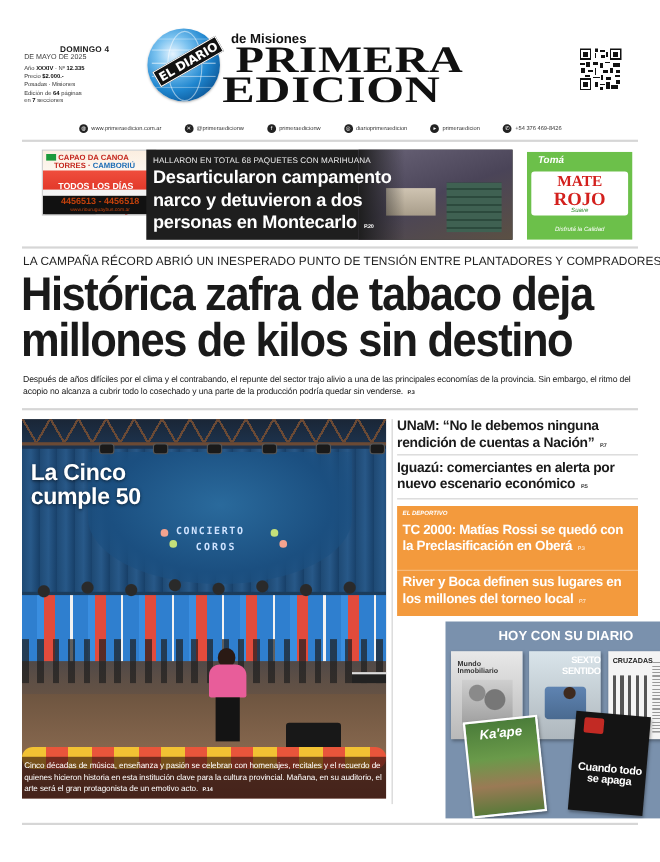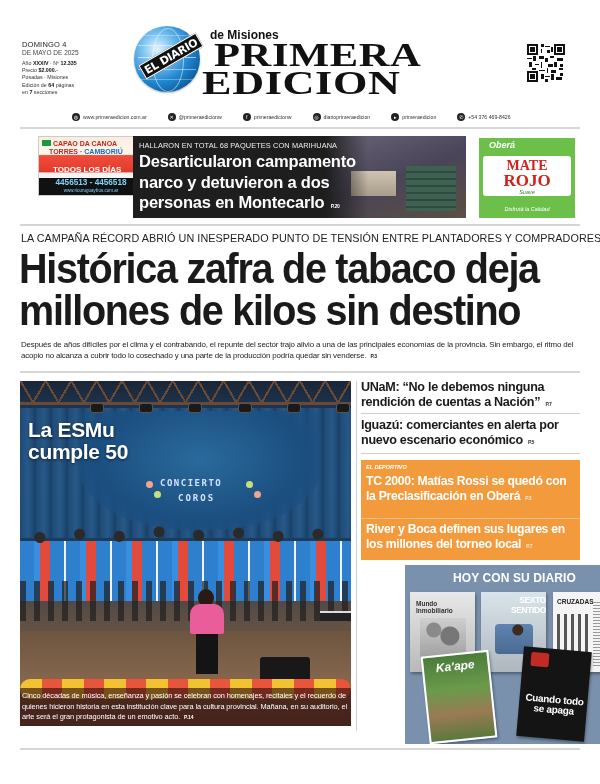--- a/index.html
+++ b/index.html
@@ -2,21 +2,21 @@
 <html><head>
 <meta charset="utf-8">
 <style>
   * { box-sizing: border-box; margin: 0; padding: 0; }
   html, body { width: 600px; height: 784px; background: #ffffff; overflow: hidden; }
   body { font-family: "Liberation Sans", sans-serif; color: #1a1a1a; position: relative; }
 
   
   .masthead { position: absolute; left: 0; top: 0; width: 600px; height: 104px; }
   .dateblock { position: absolute; left: 22px; top: 40px; width: 110px; }
-  .date-day { font-size: 7.5px; font-weight: normal; letter-spacing: 0.2px; }
+  .date-day { font-size: 7.5px; font-weight: bold; letter-spacing: 0.2px; text-align: center; }
   .date-month { font-size: 6.5px; color: #444; margin-bottom: 4px; }
   .meta-line { font-size: 5.3px; color: #333; line-height: 7.2px; }
   .meta-line b { color: #111; }
 
   .logo { position: absolute; left: 134px; top: 22px; width: 330px; height: 78px; }
   .globe { position: absolute; left: 0; top: 4px; width: 66px; height: 66px; border-radius: 50%;
     background: radial-gradient(circle at 35% 35%, #e6f4ff 0%, #7cc3f0 25%, #1f86cf 55%, #0a4f8e 85%, #083a69 100%);
     box-shadow: 0 1px 2px rgba(0,0,0,0.3); overflow: hidden; }
   .globe::before { content: ""; position: absolute; left: 4px; top: 31px; width: 58px; height: 1px; background: rgba(255,255,255,0.6); box-shadow: 0 -12px 0 rgba(255,255,255,0.45), 0 12px 0 rgba(255,255,255,0.45), 0 -22px 0 rgba(255,255,255,0.3), 0 22px 0 rgba(255,255,255,0.3); }
   .globe::after { content: ""; position: absolute; left: 18px; top: 2px; width: 30px; height: 62px; border: 1px solid rgba(255,255,255,0.5); border-radius: 50%; }
@@ -38,21 +38,21 @@
   
   .ad-bus { position: absolute; left: 38px; top: 136px; width: 104px; height: 60px; background: linear-gradient(#fbeee0 0%, #fdf6ee 30%, #ef4d3c 32%, #e33a2b 60%, #f3f3f3 62%, #f7f7f7 84%); border: 1px solid #ccc; overflow: hidden; }
   .ad-bus .line1 { position: absolute; left: 14px; top: 3px; font-size: 7px; font-weight: bold; color: #c4261d; }
   .ad-bus .line2 { position: absolute; left: 10px; top: 11px; font-size: 7px; font-weight: bold; }
   .ad-bus .line2 .t { color: #c4261d; } .ad-bus .line2 .c { color: #1b6cb5; }
   .ad-bus .flag { position: absolute; left: 3px; top: 3px; width: 9px; height: 6px; background: #1b9a3b; }
   .ad-bus .todos { position: absolute; left: 14px; top: 28px; font-size: 8px; font-weight: bold; color: #fff; }
   .ad-bus .bus { position: absolute; left: 2px; top: 43px; width: 46px; height: 20px; background: linear-gradient(#e8e8e8, #a9a9a9); border-radius: 4px 8px 2px 2px; }
   .ad-bus .bus::after { content: ""; position: absolute; left: 4px; top: 5px; width: 36px; height: 6px; background: #3d4f66; }
   .ad-bus .rio { position: absolute; left: 74px; top: 42px; width: 24px; height: 24px; border-radius: 50%; border: 2px solid #d92c23; background: #fff; color: #d92c23; font-size: 7px; font-weight: bold; text-align: center; line-height: 20px; }
-  .ad-bus .phone-bar { position: absolute; left: 0; bottom: 0; width: 104px; height: 17px; background: #111; color: #7dd3fc; text-align: center; }
+  .ad-bus .phone-bar { position: absolute; left: 0; bottom: 0; width: 104px; height: 17px; background: #111; color: #c2410c; text-align: center; }
   .ad-bus .phone { font-size: 8.2px; font-weight: bold; line-height: 10px; }
   .ad-bus .web { font-size: 4.5px; line-height: 6px; }
 
   .teaser-narco { position: absolute; left: 133px; top: 136px; width: 333px; height: 82px; background: #1e1e1e; overflow: hidden; }
   .teaser-narco .photo { position: absolute; right: 0; top: 0; width: 140px; height: 82px;
     background:
       linear-gradient(90deg, #1e1e1e 0%, rgba(30,30,30,0) 30%),
       repeating-linear-gradient(180deg, #3f6152 0px, #3f6152 5px, #2c4a3d 5px, #2c4a3d 7px) 80px 30px / 50px 45px no-repeat,
       linear-gradient(#cfc4b2, #a89d8a) 25px 35px / 45px 25px no-repeat,
       linear-gradient(160deg, #6a6478 0%, #4a4458 50%, #5b5043 100%); }
@@ -274,21 +274,21 @@
   <div class="photo"></div>
   <div class="kicker">HALLARON EN TOTAL 68 PAQUETES CON MARIHUANA</div>
   <div class="headline">
     <span>Desarticularon campamento narco y detuvieron a dos personas en Montecarlo</span>
     <span class="page-ref">P.20</span>
   </div>
 </a>
 
 <a class="ad-mate">
   <div class="green"></div>
-  <div class="toma">Oberá</div>
+  <div class="toma">Tomá</div>
   <div class="banner">
     <div class="mate">MATE</div>
     <div class="rojo">ROJO</div>
     <div class="suave">Suave</div>
   </div>
   <div class="calidad">Disfrutá la Calidad</div>
 </a>
 <div class="rule" style="left:20px; top:224px; width:560px;"></div>
 
 <article>
@@ -325,21 +325,21 @@
   <div class="floor"></div>
   <div class="choir"></div>
   <div class="choir-legs"></div>
   <div class="conductor-head"></div>
   <div class="conductor"></div>
   <div class="conductor-legs"></div>
   <div class="keyboard"></div>
   <div class="speaker"></div>
   <div class="garland"></div>
   <div class="photo-title">
-    <div>La ESMu</div>
+    <div>La Cinco</div>
     <div>cumple 50</div>
   </div>
   <div class="photo-caption">
     <span>Cinco décadas de música, enseñanza y pasión se celebran con homenajes, recitales y el recuerdo de quienes hicieron historia en esta institución clave para la cultura provincial. Mañana, en su auditorio, el arte será el gran protagonista de un emotivo acto.</span>
     <span class="page-ref">P.14</span>
   </div>
 </a>
 
 <div class="vrule"></div>
 

